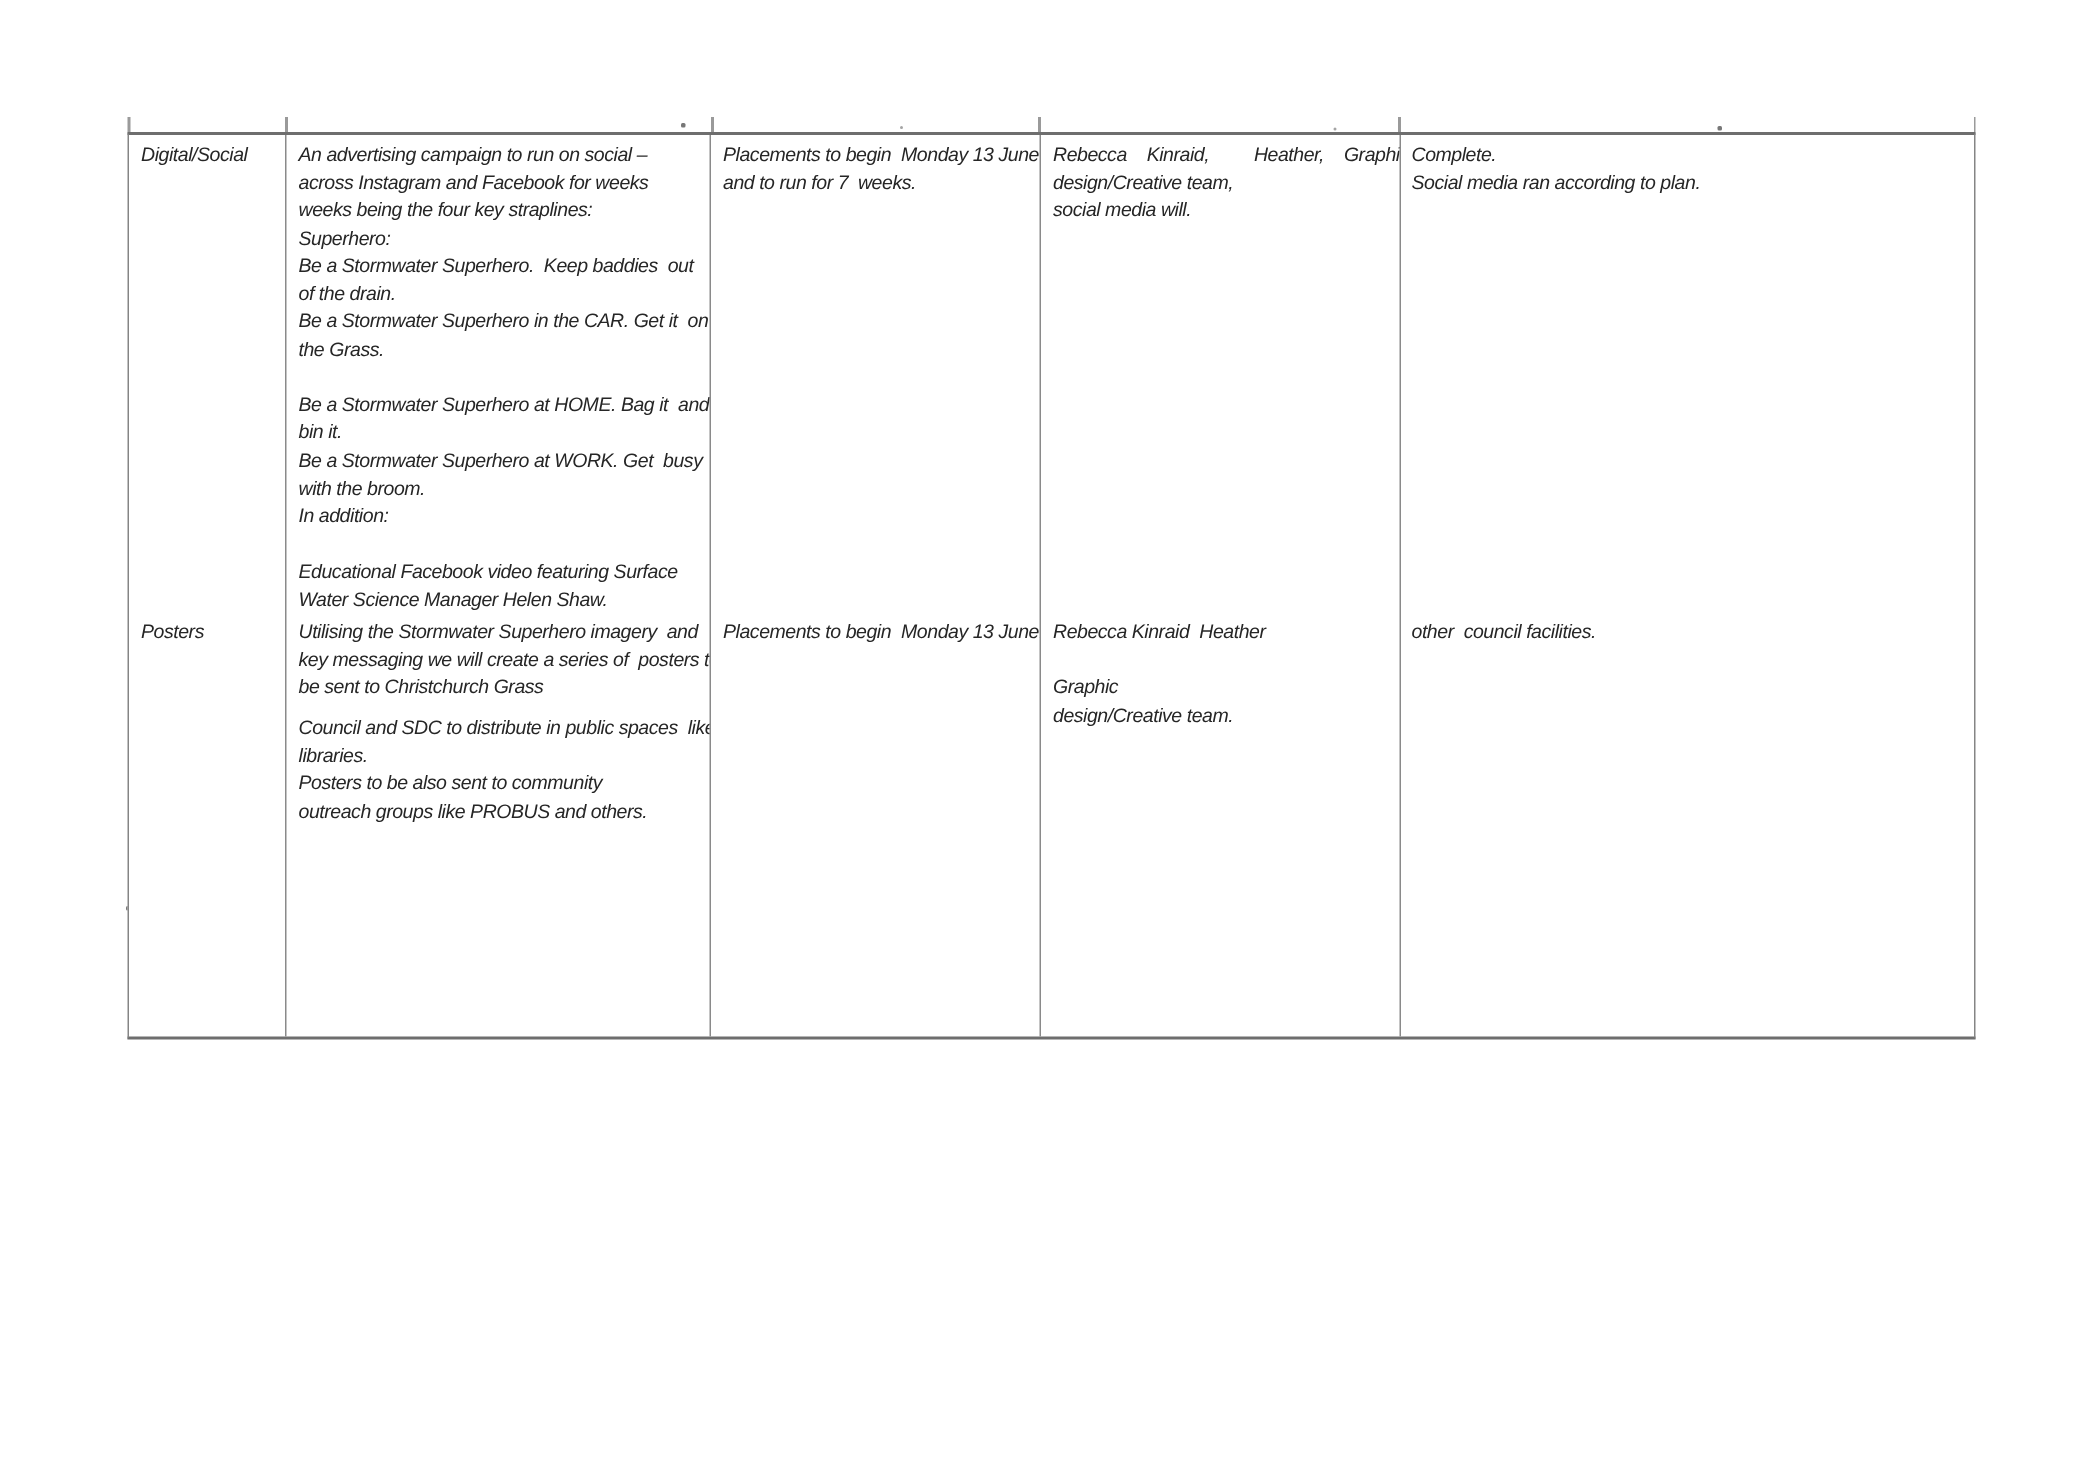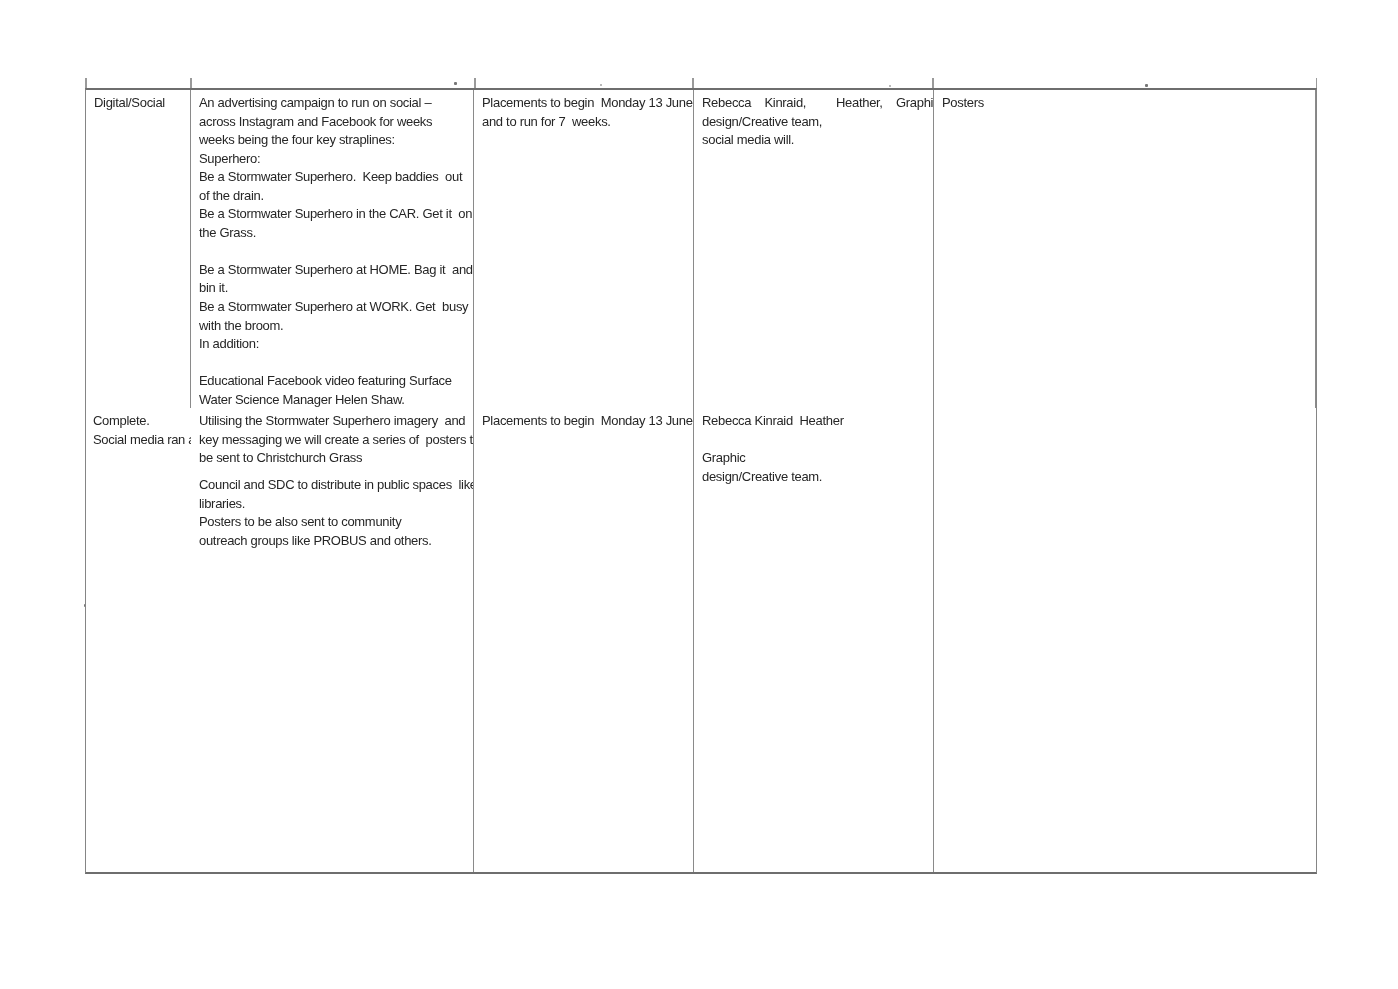--- a/index.html
+++ b/index.html
@@ -19,30 +19,31 @@
     position: absolute;
     inset: 0;
     background: #ffffff;
   }
   
   .doc-table {
     position: absolute;
     left: 85px;
     top: 88px;
     width: 1232px;
-    height: 786px;
+    height: 605px;
     box-sizing: border-box;
     border-left: 1.5px solid #858585;
     border-right: 1.5px solid #858585;
     border-top: 2.5px solid #6e6e6e;
     border-bottom: 2.5px solid #6e6e6e;
     display: grid;
     grid-template-columns: 105px 283px 220px 240px 1fr;
     grid-template-rows: 318px 1fr;
     background: #ffffff;
+    font-style: italic;
   }
   .cell {
     box-sizing: border-box;
     border-right: 1.5px solid #8a8a8a;
     padding: 4px 4px 0 8px;
     overflow: hidden;
     font-size: 13px;
     letter-spacing: -0.3px;
     line-height: 18.55px;
   }
@@ -139,43 +140,44 @@
       </div>
     <div class="cell row-1" data-name="timing-cell-digital">
         <div class="line" data-name="text-line">Placements to begin  Monday 13 June</div>
         <div class="line" data-name="text-line">and to run for 7  weeks.</div>
       </div>
     <div class="cell row-1" data-name="responsibility-cell-digital">
         <div class="line" data-name="text-line">Rebecca    Kinraid,         Heather,    Graphic</div>
         <div class="line" data-name="text-line">design/Creative team,</div>
         <div class="line" data-name="text-line">social media will.</div>
       </div>
-    <div class="cell row-2" data-name="channel-cell-posters">
-        <div class="line" data-name="text-line">Posters</div>
-      </div>
-
     <div class="cell row-1 last-col status-cell" data-name="status-cell-digital">
         <div class="line" data-name="text-line">Complete.</div>
         <div class="line" data-name="text-line">Social media ran according to plan.</div>
+      </div>
+
+    <div class="cell row-2" data-name="channel-cell-posters">
+        <div class="line" data-name="text-line">Posters</div>
       </div>
     <div class="cell row-2" data-name="description-cell-posters">
         <div class="line" data-name="text-line">Utilising the Stormwater Superhero imagery  and</div>
         <div class="line" data-name="text-line">key messaging we will create a series of  posters to</div>
         <div class="line" data-name="text-line">be sent to Christchurch Grass</div>
         <div class="line" data-name="text-line">Council and SDC to distribute in public spaces  like</div>
         <div class="line" data-name="text-line">libraries.</div>
         <div class="line" data-name="text-line">Posters to be also sent to community</div>
         <div class="line" data-name="text-line">outreach groups like PROBUS and others.</div>
       </div>
     <div class="cell row-2" data-name="timing-cell-posters">
         <div class="line" data-name="text-line">Placements to begin  Monday 13 June.</div>
       </div>
     <div class="cell row-2" data-name="responsibility-cell-posters">
         <div class="line" data-name="text-line">Rebecca Kinraid  Heather</div>
         <div class="line" data-name="text-line">&nbsp;</div>
         <div class="line" data-name="text-line">Graphic</div>
         <div class="line" data-name="text-line">design/Creative team.</div>
       </div>
     <div class="cell row-2 last-col status-cell" data-name="status-cell-posters">
+        <div class="line" data-name="text-line">other  council facilities.</div>
       </div>
   </div>
 
 </div>
 
 </body></html>

